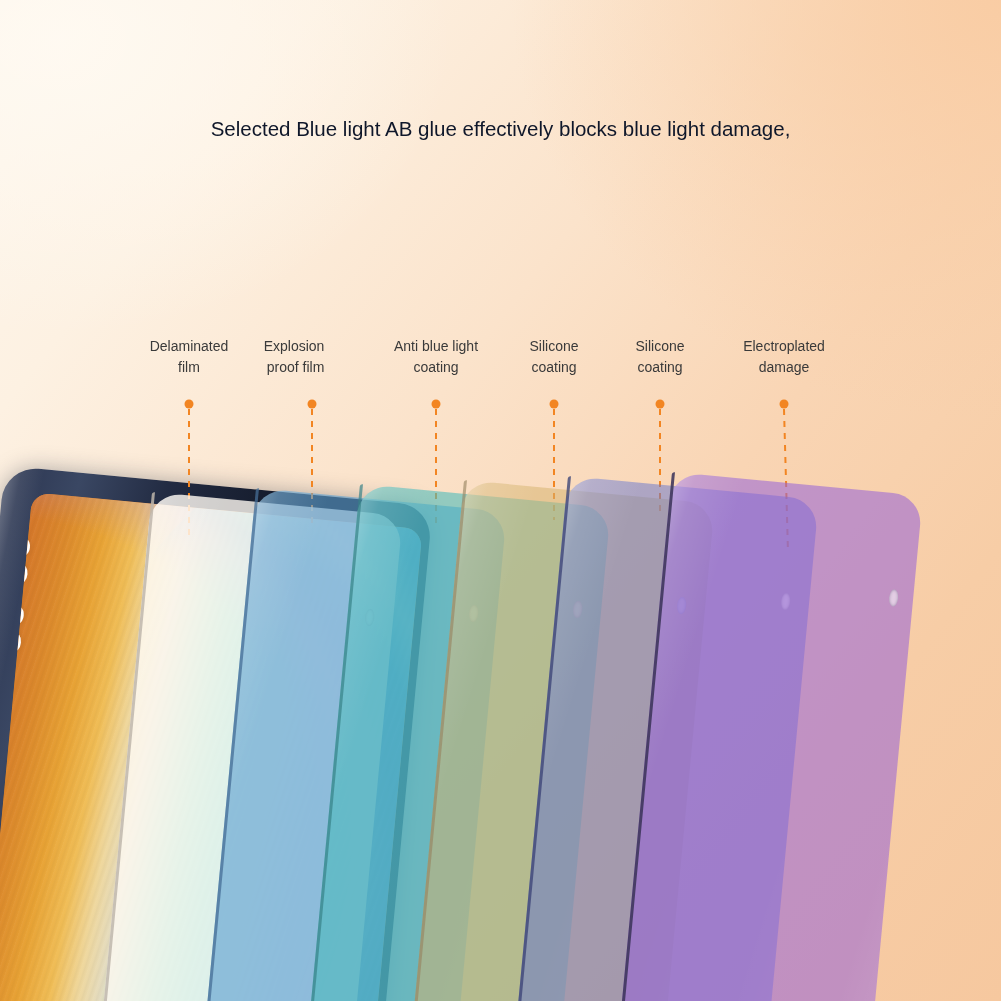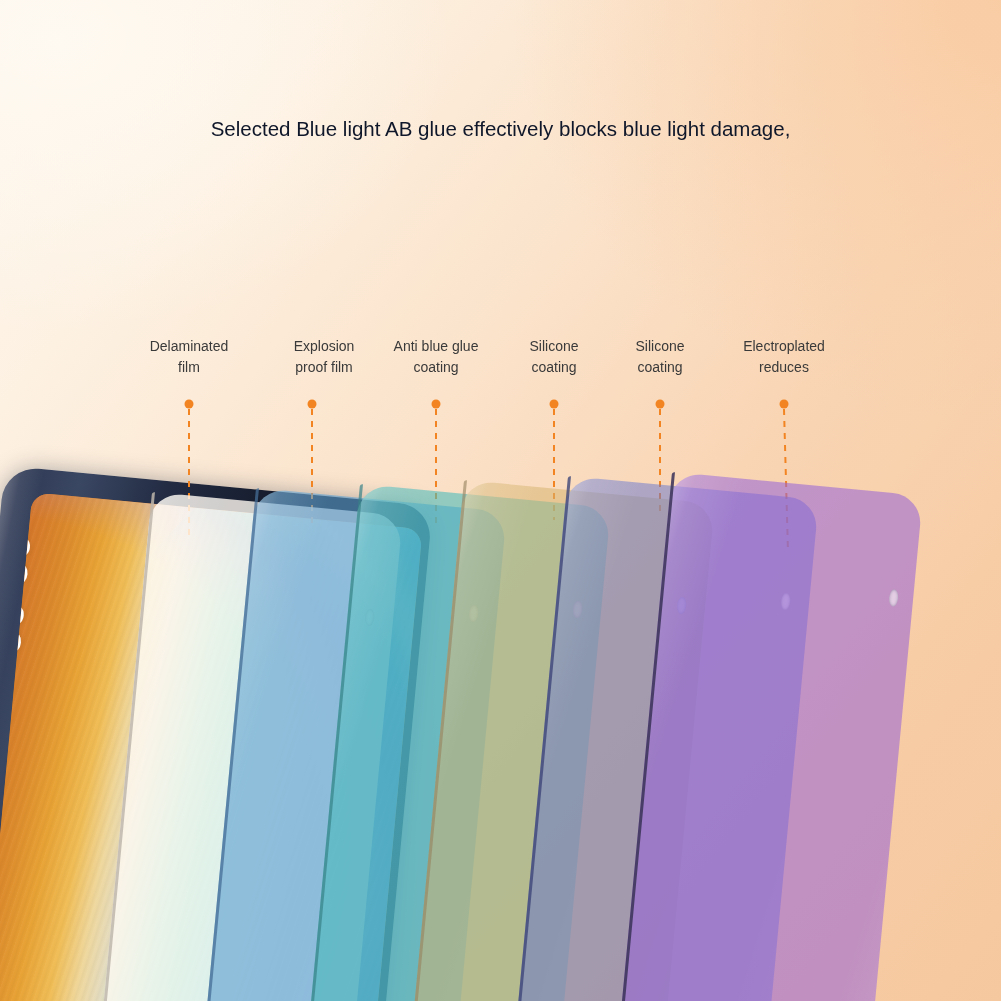--- a/index.html
+++ b/index.html
@@ -330,30 +330,30 @@
       <div class="leader-dot" style="left: 312px; top: 404px; background: rgb(242, 133, 34);"></div>
       <div class="leader-dot" style="left: 436px; top: 404px; background: rgb(242, 133, 34);"></div>
       <div class="leader-dot" style="left: 554px; top: 404px; background: rgb(242, 133, 34);"></div>
       <div class="leader-dot" style="left: 660px; top: 404px; background: rgb(242, 133, 34);"></div>
       <div class="leader-dot" style="left: 784px; top: 404px; background: rgb(242, 133, 34);"></div>
     </div>
 
   <div class="labels" id="labels-host">
       <div class="label" style="left: 189px; top: 0px; color: rgb(58, 58, 58);">Delaminated
 film</div>
-      <div class="label" style="left: 324px; top: 0px; color: rgb(58, 58, 58);">Explosion
+      <div class="label" style="left: 294px; top: 0px; color: rgb(58, 58, 58); text-align: right;">Explosion
 proof film</div>
-      <div class="label" style="left: 436px; top: 0px; color: rgb(58, 58, 58);">Anti blue glue
+      <div class="label" style="left: 436px; top: 0px; color: rgb(58, 58, 58);">Anti blue light
 coating</div>
       <div class="label" style="left: 554px; top: 0px; color: rgb(58, 58, 58);">Silicone
 coating</div>
       <div class="label" style="left: 660px; top: 0px; color: rgb(58, 58, 58);">Silicone
 coating</div>
       <div class="label" style="left: 784px; top: 0px; color: rgb(58, 58, 58);">Electroplated
-reduces</div>
+damage</div>
     </div>
 
   <div class="heading-block">
     <p class="subtitle">
       <span>Selected Blue light AB glue effectively blocks blue light damage,</span><br>
     </p>
   </div>
 
 </div>
 

